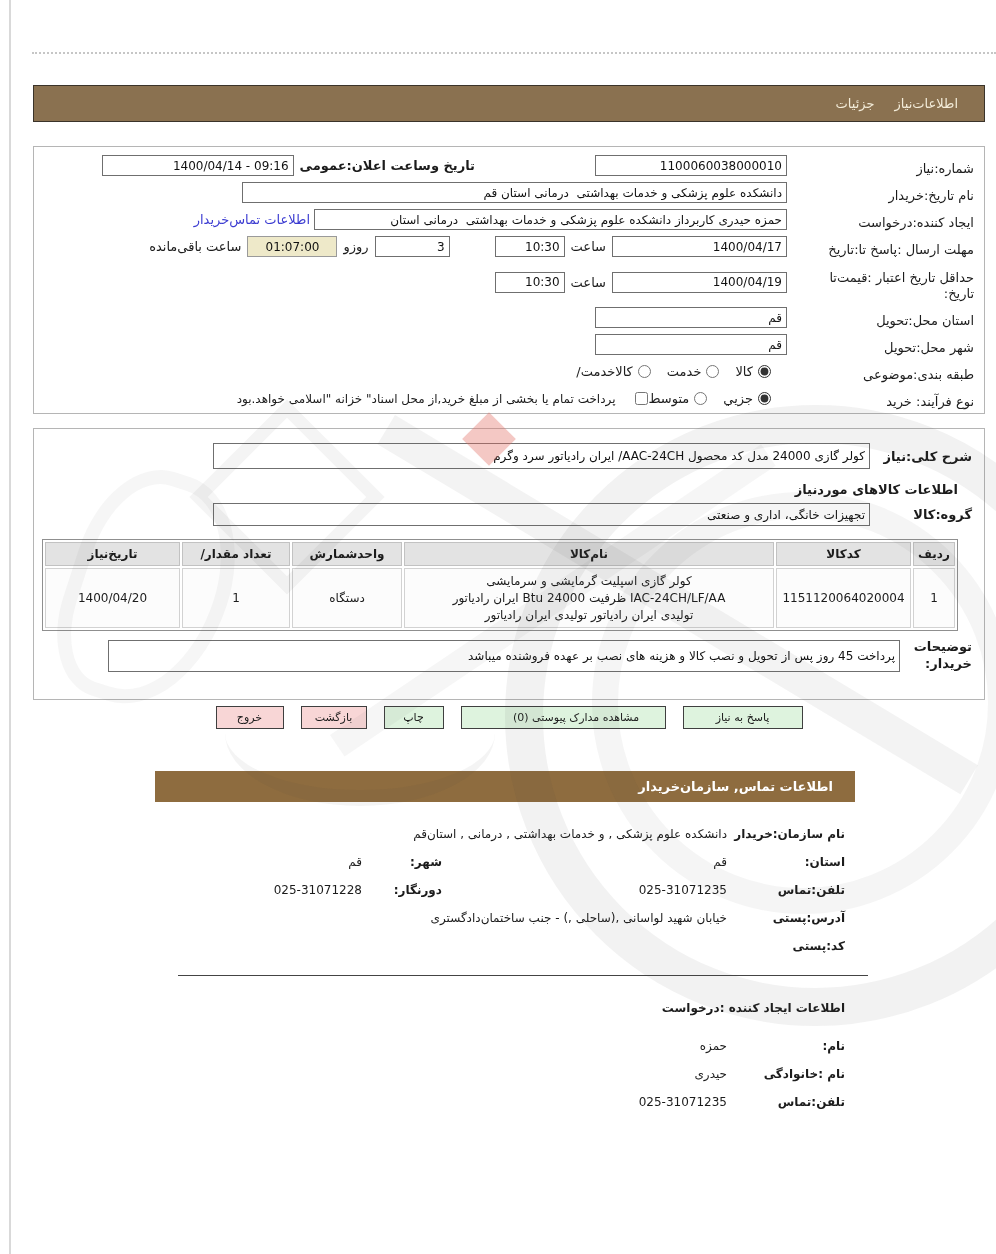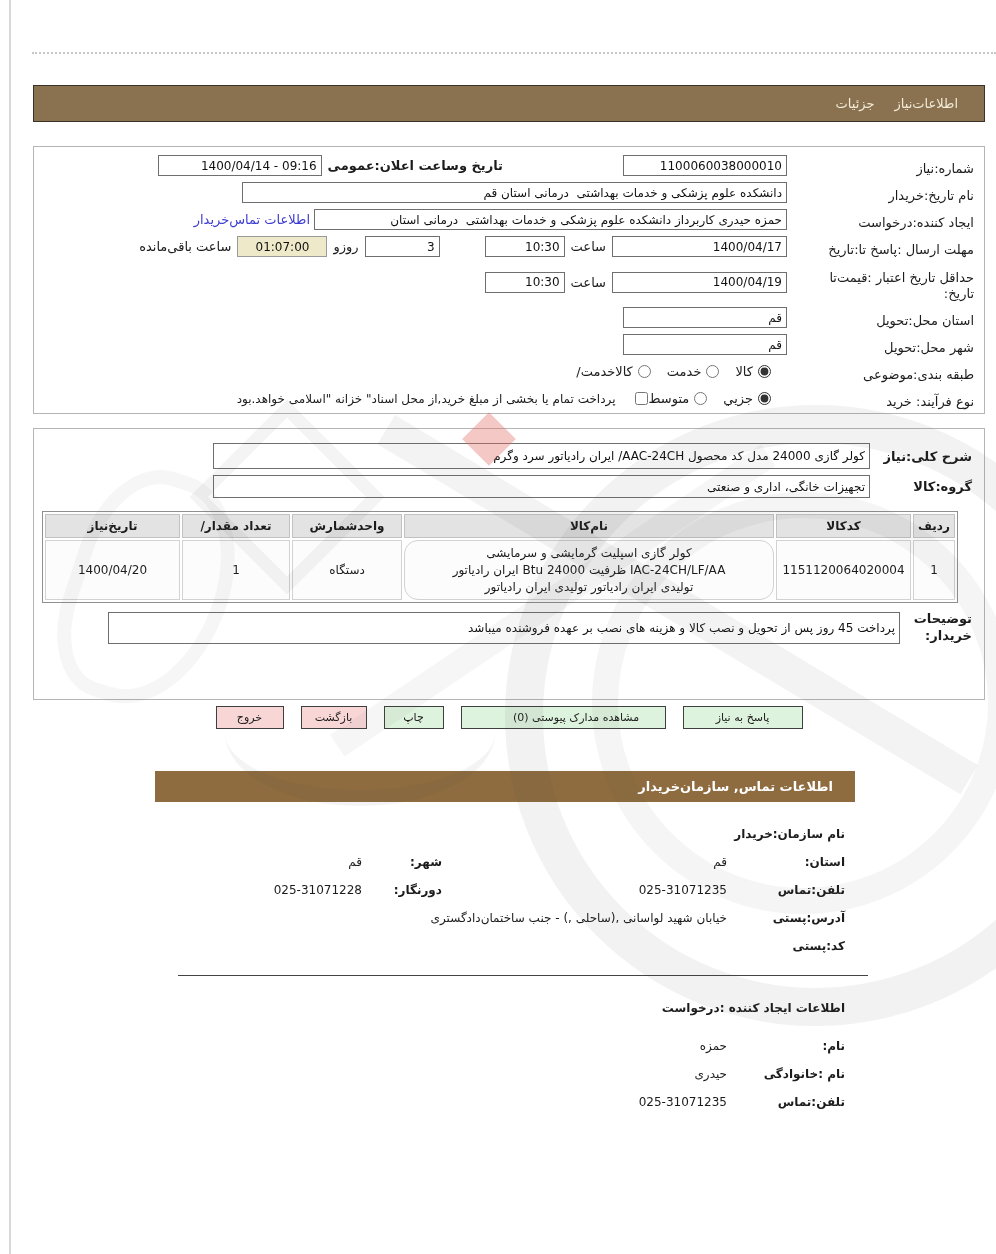--- a/index.html
+++ b/index.html
@@ -28,21 +28,21 @@
   .frow{display:flex;align-items:center;height:27px;}
   .frow.tall{height:44px;}
   .flabel{width:187px;flex:0 0 187px;white-space:pre-line;line-height:1.25;margin-top:8px;}
   .ftext{margin:0 6px;}
   .blabel{font-weight:bold;}
 
   .tb{
     height:21px;border:1px solid #6f6f6f;background:#fff;box-sizing:border-box;
     font-family:"DejaVu Sans","Liberation Sans",sans-serif;font-size:12px;padding:0 4px;color:#111;
   }
-  .w180{width:164px;} .w175{width:175px;} .w90{width:80px;} .w75{width:75px;}
+  .w180{width:192px;} .w175{width:175px;} .w90{width:70px;} .w75{width:75px;}
   .wide{width:545px;} .creator{width:473px;}
   .num{direction:ltr;text-align:right;}
   .count{width:90px;background:var(--countdown-bg,#eee9c9);border:1px solid #9a9a9a;direction:ltr;text-align:center;}
   .mr120{margin-right:120px;font-weight:bold;} .mr45{margin-right:45px;} .mr22{margin-right:22px;}
   .link{color:var(--link-blue,#3b3bd1);margin-right:4px;cursor:pointer;}
 
   .opt{display:flex;align-items:center;gap:5px;margin-right:16px;}
   input[type=radio],input[type=checkbox]{width:13px;height:13px;margin:0;accent-color:#333;}
   .treasury{font-size:12px;margin-right:20px;}
 
@@ -52,21 +52,21 @@
   .desc{width:657px;height:26px;}
   .grp{width:657px;height:23px;}
   .heading{font-weight:bold;margin:13px 14px 4px 0;}
 
   table.goods{
     margin:13px 14px 0 14px;border:1px solid #8f8f8f;border-spacing:2px;border-collapse:separate;
     background:#fff;table-layout:fixed;width:902px;
   }
   table.goods th{background:#e3e3e3;border:1px solid #c2c2c2;font-size:12px;font-weight:bold;padding:4px 2px;}
   table.goods td{background:#fcfcfc;border:1px solid #d2d2d2;font-size:12px;padding:4px 3px;text-align:center;vertical-align:middle;}
-  .pre{white-space:pre-line;line-height:1.4;border-radius:14px;}
+  .pre{white-space:pre-line;line-height:1.4;}
   .ltrcell{direction:ltr;}
 
   .notes-row{display:flex;align-items:center;gap:8px;margin-top:8px;}
   .notes-row .blabel{width:64px;flex:0 0 64px;white-space:pre-line;line-height:1.25;}
   .notes{flex:1;height:32px;margin-left:62px;}
 
   
   .btnrow{position:absolute;top:706px;left:33px;width:952px;display:flex;justify-content:center;gap:17px;}
   .btn{
     height:23px;box-sizing:border-box;border:1px solid #3f3f3f;display:flex;align-items:center;justify-content:center;
@@ -202,20 +202,21 @@
 
 </div>
 
 <div class="panel p2">
 
   <div class="srow">
     <div class="blabel">شرح کلی:نیاز</div>
     <input class="tb desc" value="کولر گازی 24000 مدل کد محصول AAC-24CH/ ایران رادیاتور سرد وگرم" style="">
   </div>
 
+  <div class="heading">اطلاعات کالاهای موردنیاز</div>
 
   <div class="srow">
     <div class="blabel">گروه:کالا</div>
     <input class="tb grp" value="تجهیزات خانگی، اداری و صنعتی" style="">
   </div>
 
   <table class="goods">
     <colgroup>
       <col style="width:42px">
         <col style="width:135px">
@@ -262,20 +263,21 @@
   <div class="btn green bw3">چاپ</div>
   <div class="btn pink bw4">بازگشت</div>
   <div class="btn pink bw5">خروج</div>
 </div>
 
 <div class="sechdr">اطلاعات  تماس, سازمان‌خریدار</div>
 
 <div class="ctable org">
   <div class="crow">
     <div class="lab">نام سازمان:خریدار</div>
+    <div class="val span4">دانشکده علوم پزشکی , و خدمات بهداشتی , درمانی , استان‌قم</div>
   </div>
   <div class="crow">
     <div class="lab">استان:</div>
     <div class="val">قم</div>
     <div></div>
     <div class="lab">شهر:</div>
     <div class="val">قم</div>
   </div>
   <div class="crow">
     <div class="lab">تلفن:تماس</div>

